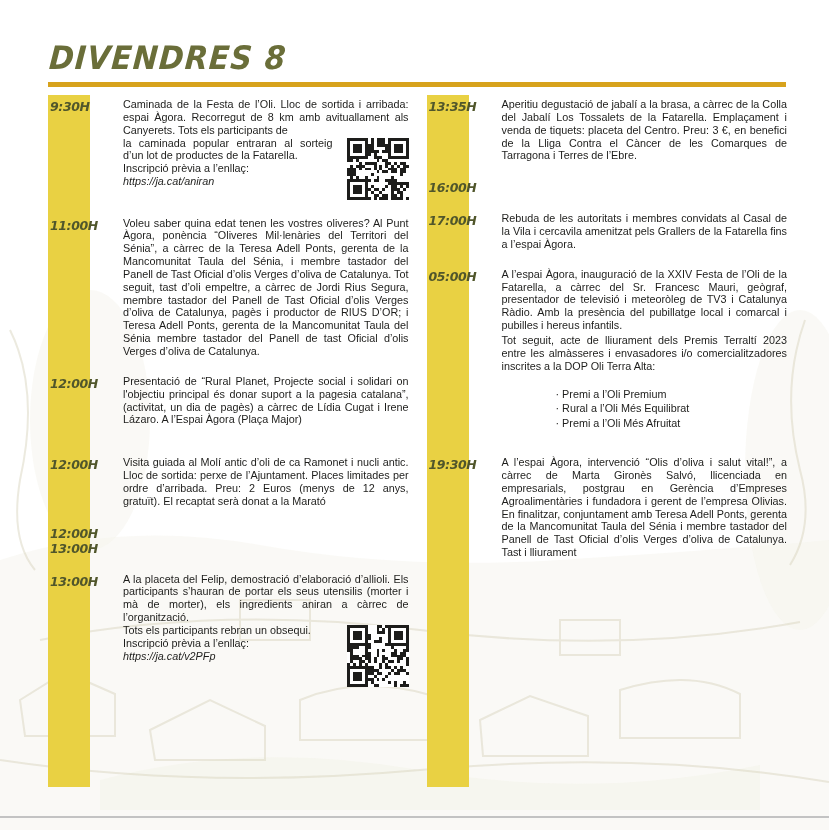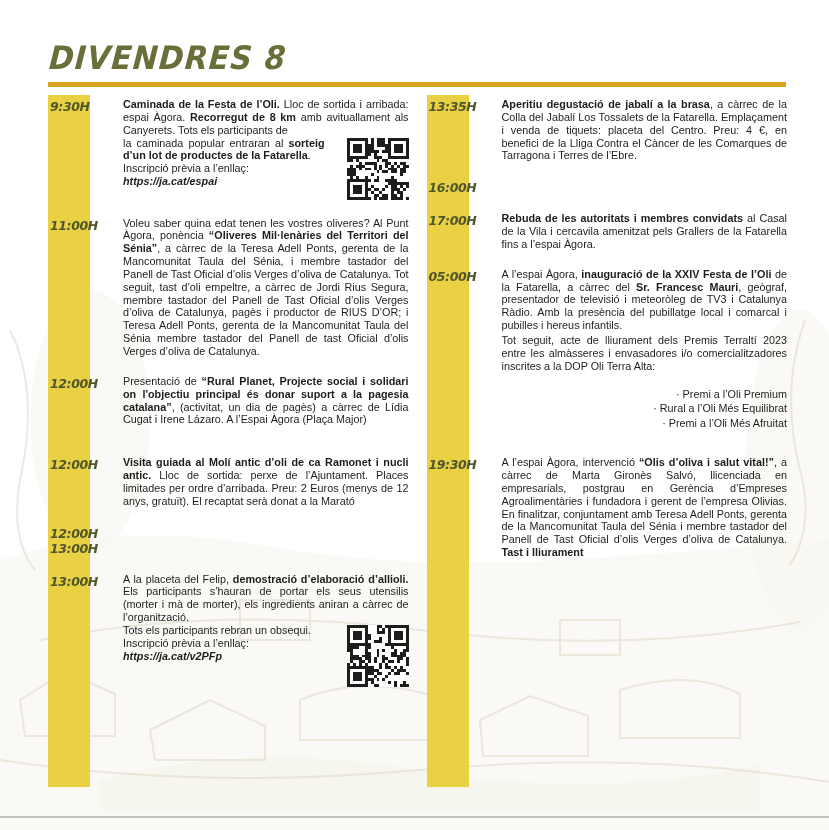--- a/index.html
+++ b/index.html
@@ -50,28 +50,28 @@
     color: #50562b; line-height: 1.2;
     white-space: nowrap;
   }
   .body {
     flex: 1; margin-left: 24px;
     font-size: 10.8px; line-height: 1.19;
     color: #1d1d1b; text-align: justify;
   }
   .body p { margin: 0; }
   .body > p + p { margin-top: 2px; }
-  .b { font-weight: bold; }
+  .b { font-weight: normal; }
   .i { font-style: italic; }
-  .aside { display: flex; gap: 22px; align-items: flex-start; }
+  .aside { display: flex; gap: 14px; align-items: flex-start; }
   .aside-text { flex: 1; }
   .aside-text p { margin: 0; }
   .qr { width: 62px; height: 62px; flex-shrink: 0; margin-top: 1px; }
   .qr svg { display: block; }
-  .premi-list { margin-top: 14px; padding-left: 54px; text-align: right; }
+  .premi-list { margin-top: 14px; padding-left: 54px; text-align: left; }
   .premi-list div { line-height: 1.35; }
   .bottom-rule {
     position: absolute; left: 0; right: 0; top: 816px;
     height: 2px; background: #c3c3c3; z-index: 1;
   }
 </style>
 </head>
 <body>
 
 <div class="page">
@@ -109,21 +109,21 @@
     <div class="event">
     <div class="time-cell">
             <div class="time">9:30H</div>
           </div>
     <div class="body">
             <p><span class="b ">Caminada de la Festa de l’Oli.</span><span class=""> Lloc de sortida i arribada: espai Àgora. </span><span class="b ">Recorregut de 8 km</span><span class=""> amb avituallament als Canyerets. Tots els participants de</span></p>
             <div class="aside">
               <div class="aside-text">
                 <p><span class="">la caminada popular entraran al </span><span class="b ">sorteig d’un lot de productes de la Fatarella</span><span class="">.</span></p>
                 <p><span class="">Inscripció prèvia a l’enllaç:</span></p>
-                <p><span class="b i">https://ja.cat/espai</span></p>
+                <p><span class="b i">https://ja.cat/aniran</span></p>
               </div>
               <div class="qr">
                 <svg width="62" height="62" viewBox="0 0 21 21" shape-rendering="crispEdges">
                   <rect width="21" height="21" fill="#fff"></rect>
                   <g fill="#1d1d1b">
                     <rect x="8" y="0" width="1" height="1"></rect>
                     <rect x="10" y="0" width="1" height="1"></rect>
                     <rect x="11" y="0" width="1" height="1"></rect>
                     <rect x="12" y="0" width="1" height="1"></rect>
                     <rect x="8" y="1" width="1" height="1"></rect>
@@ -458,21 +458,21 @@
           </div>
   </div>
       </div>
     <div class="column" id="col-right">
       <div class="rail"></div>
     <div class="event">
     <div class="time-cell">
             <div class="time">13:35H</div>
           </div>
     <div class="body">
-            <p><span class="b ">Aperitiu degustació de jabalí a la brasa</span><span class="">, a càrrec de la Colla del Jabalí Los Tossalets de la Fatarella. Emplaçament i venda de tiquets: placeta del Centro. Preu: 4 €, en benefici de la Lliga Contra el Càncer de les Comarques de Tarragona i Terres de l’Ebre.</span></p>
+            <p><span class="b ">Aperitiu degustació de jabalí a la brasa</span><span class="">, a càrrec de la Colla del Jabalí Los Tossalets de la Fatarella. Emplaçament i venda de tiquets: placeta del Centro. Preu: 3 €, en benefici de la Lliga Contra el Càncer de les Comarques de Tarragona i Terres de l’Ebre.</span></p>
           </div>
   </div>
         <div class="event">
     <div class="time-cell">
             <div class="time">16:00H</div>
           </div>
   </div>
         <div class="event">
     <div class="time-cell">
             <div class="time">17:00H</div>

